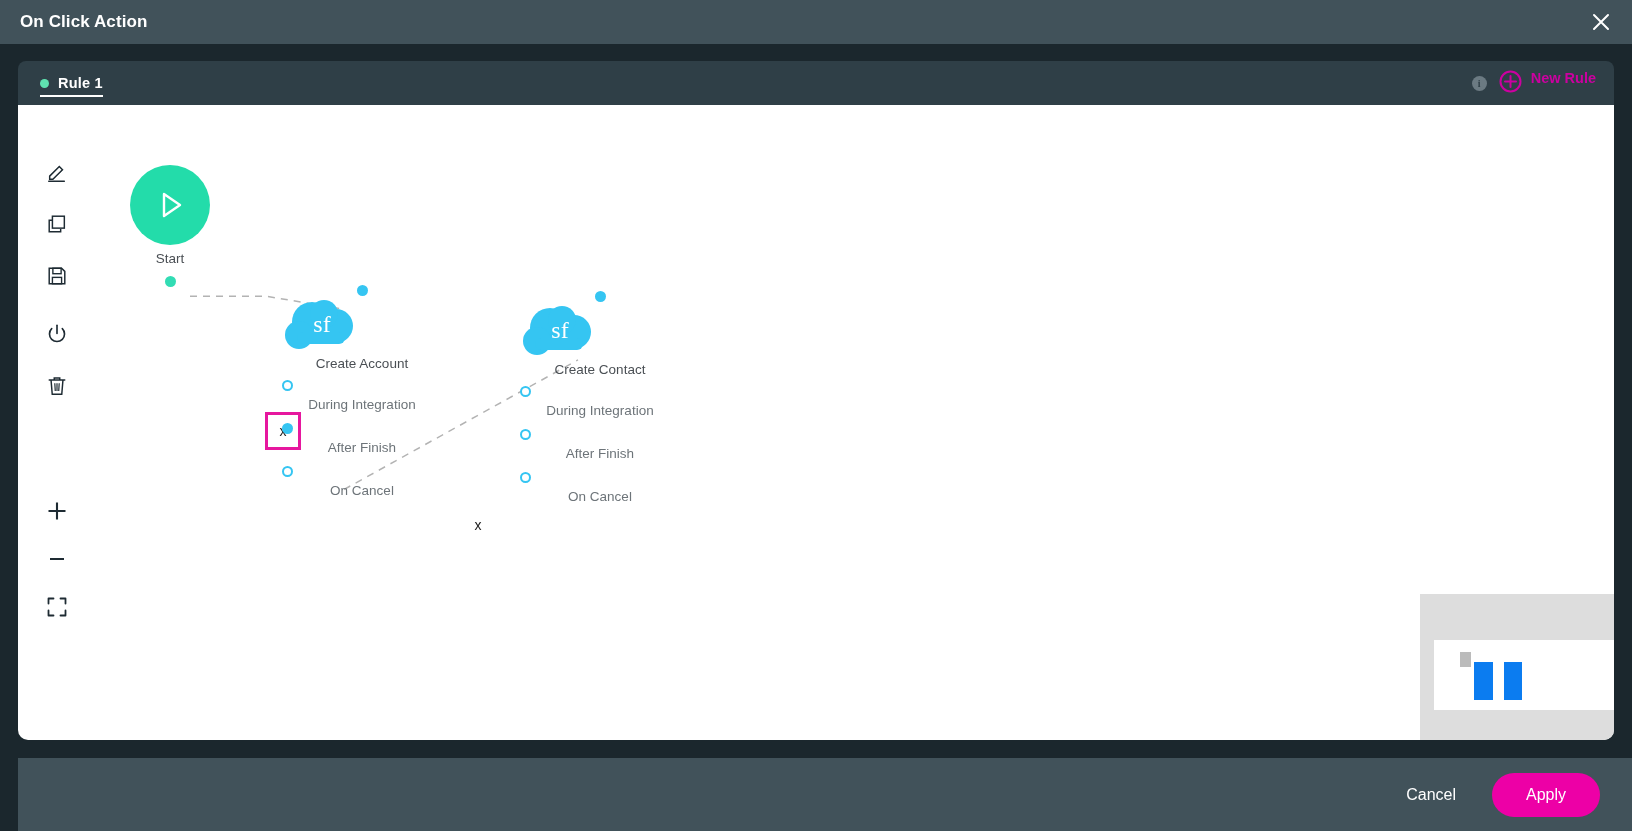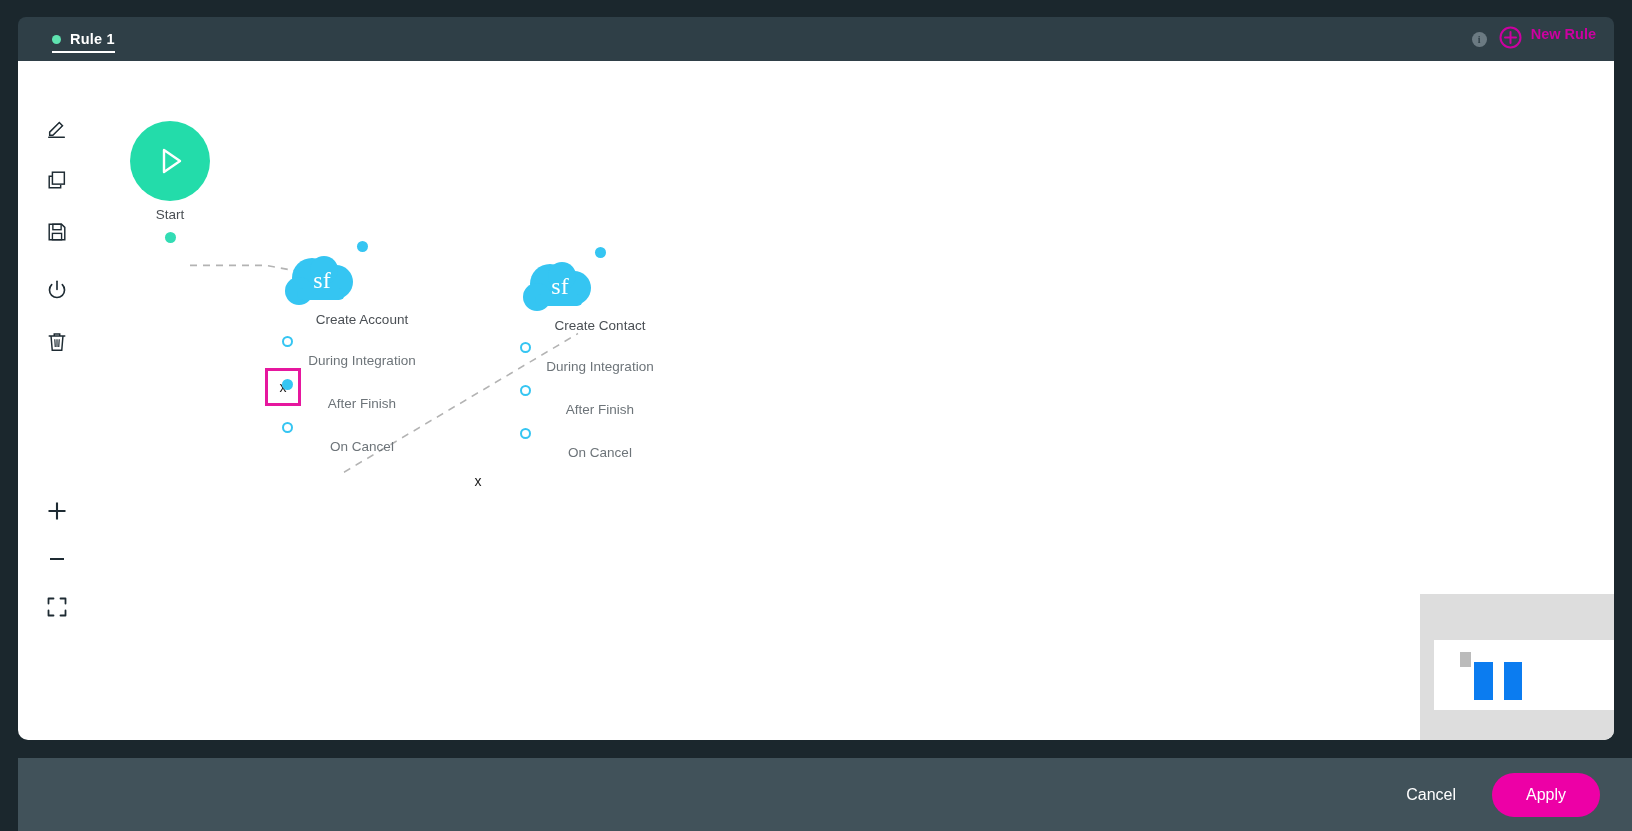--- a/index.html
+++ b/index.html
@@ -67,21 +67,21 @@
   }
 
   
   .rulebar {
     margin-top: 17px;
     height: 44px;
     background: #2f3f47;
     border-radius: 8px 8px 0 0;
     display: flex; align-items: center;
     position: relative;
-    padding: 0 14px 0 16px;
+    padding: 0 14px 0 4px;
   }
   .rule-tab {
     display: flex; align-items: center; gap: 9px;
     height: 100%;
     padding: 0 12px 0 18px;
     position: relative;
     cursor: pointer;
   }
   .rule-dot {
     width: 9px; height: 9px; border-radius: 50%;
@@ -270,20 +270,28 @@
     padding: 0 28px;
     cursor: pointer;
     font-family: "Liberation Sans", sans-serif;
   }
 </style>
 </head>
 <body>
 
 <div class="modal">
 
+  <div class="titlebar">
+    <div class="titlebar-title">On Click Action</div>
+    <div class="close-btn">
+      <svg width="18" height="18" viewBox="0 0 18 18" aria-hidden="true">
+        <path d="M2 2 L16 16 M16 2 L2 16" stroke="#ffffff" stroke-width="2" stroke-linecap="round" fill="none"></path>
+      </svg>
+    </div>
+  </div>
 
   <div class="body">
 
 
     <div class="rulebar">
       <div class="rule-tab">
         <span class="rule-dot"></span>
         <span class="rule-label">Rule 1</span>
         <span class="rule-underline"></span>
       </div>

